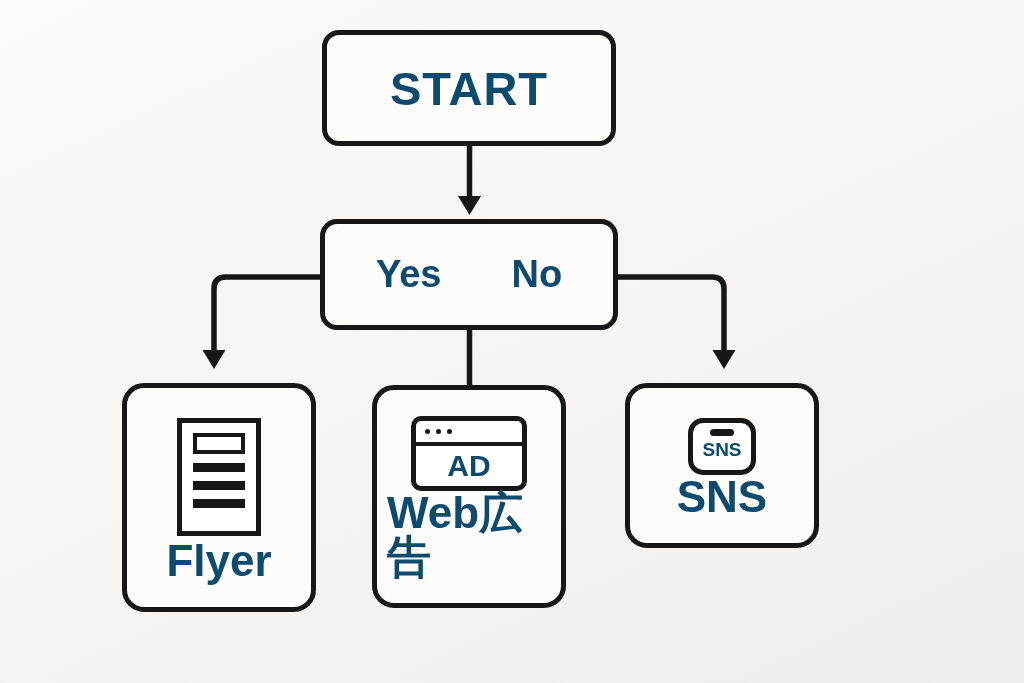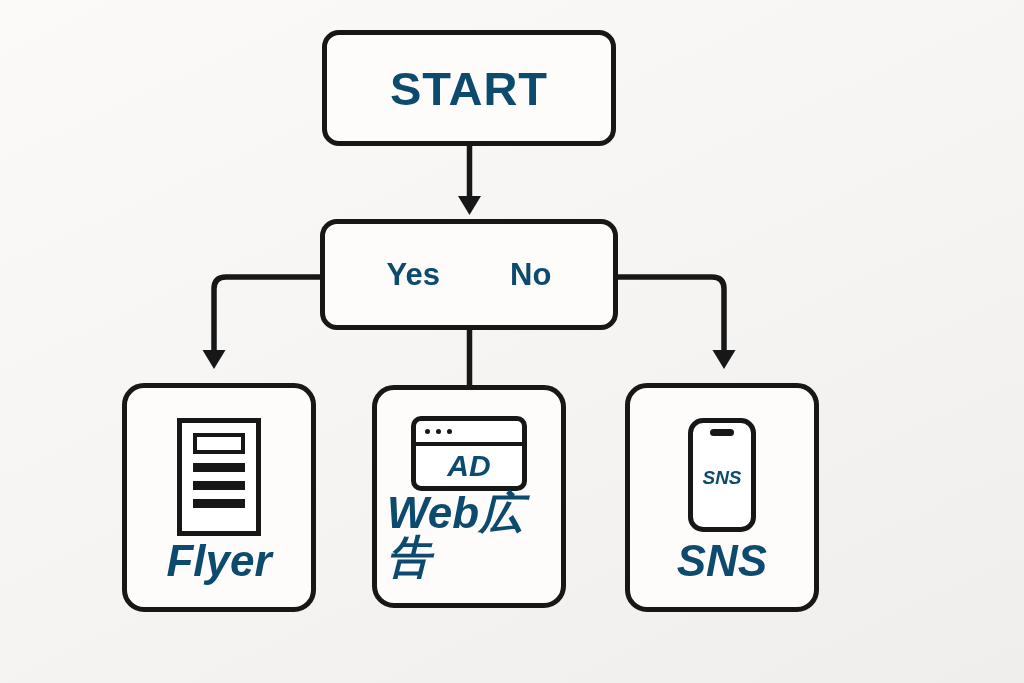--- a/index.html
+++ b/index.html
@@ -42,35 +42,34 @@
     letter-spacing: 1px;
   }
 
   .decision-node {
     left: 320px; top: 219px;
     width: 298px; height: 111px;
     border-radius: 17px;
     gap: 70px;
   }
   .decision-label {
-    font-size: 31px;
+    font-size: 38px;
     font-weight: 700;
   }
 
   .branch-node {
     width: 194px;
     border-radius: 22px;
     flex-direction: column;
     justify-content: space-between;
     padding: 30px 10px 24px 10px;
-    font-style: italic;
   }
   .flyer-node  { left: 122px; top: 383px; height: 229px; }
   .webad-node  { left: 372px; top: 385px; height: 223px; padding-top: 26px; }
-  .sns-node    { left: 625px; top: 383px; height: 229px; }
+  .sns-node    { left: 625px; top: 383px; height: 165px; }
 
   .branch-label {
     font-size: 44px;
     font-weight: 700;
     line-height: 1;
   }
 
   
   .doc-icon {
     width: 84px; height: 118px;

